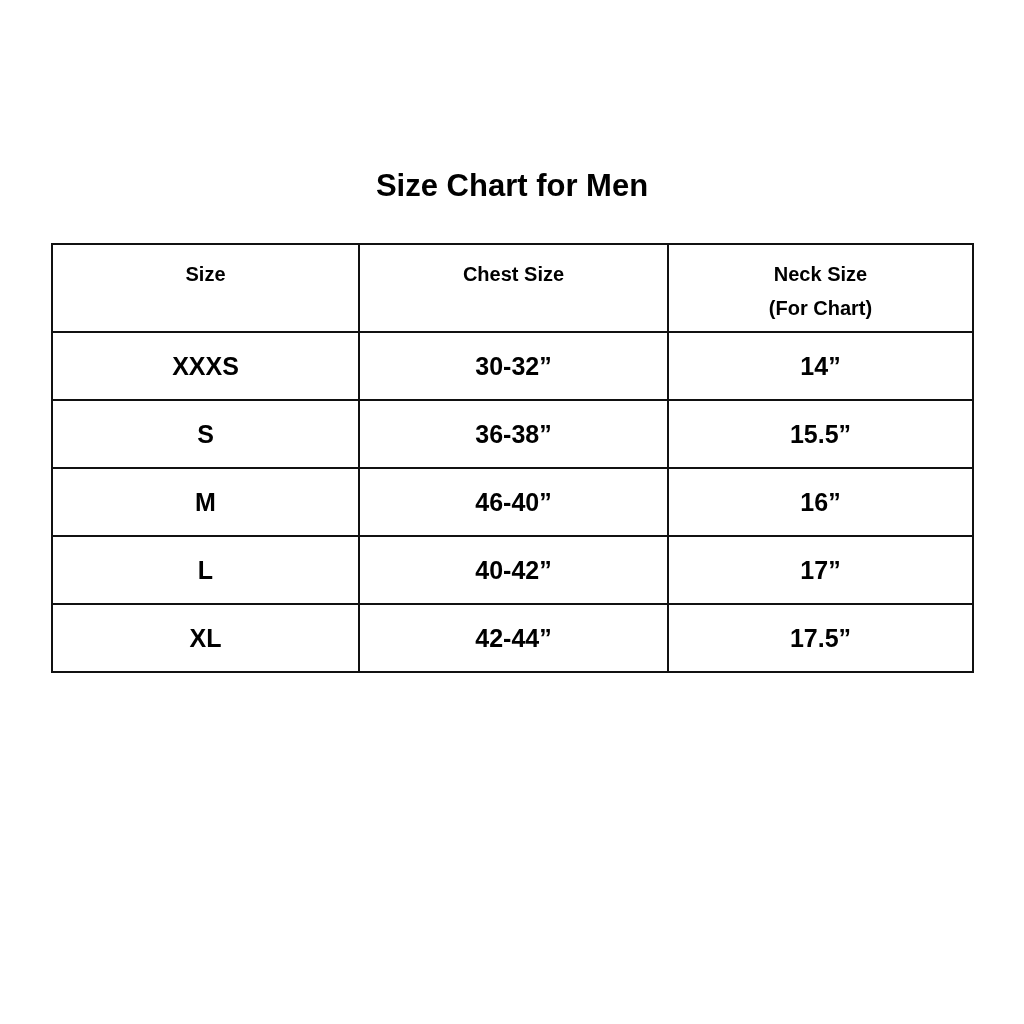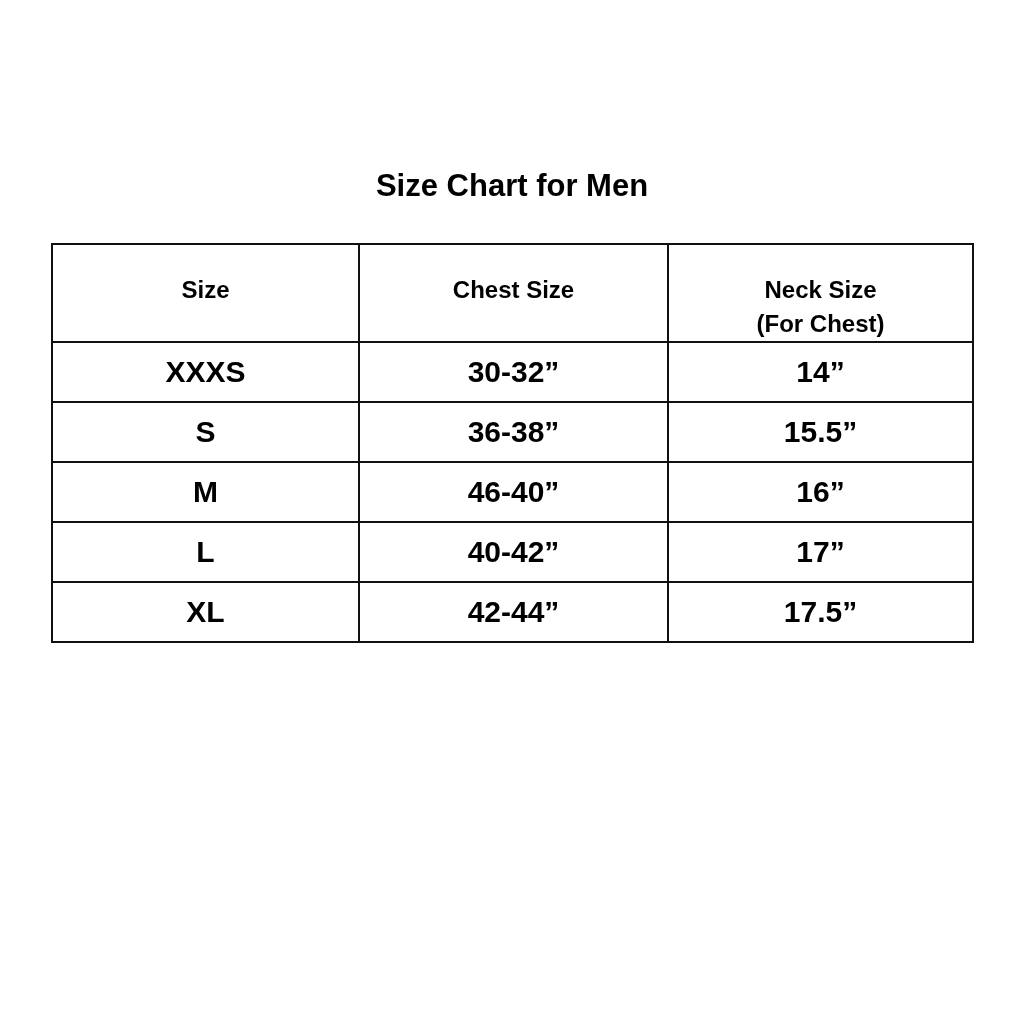--- a/index.html
+++ b/index.html
@@ -43,28 +43,28 @@
     border: 2px solid #111111;
     text-align: center;
     font-weight: bold;
     padding: 0;
     box-sizing: border-box;
     background: #ffffff;
   }
   .size-table th {
     height: 88px;
     vertical-align: top;
-    padding-top: 28px;
-    font-size: 24px;
+    padding-top: 12px;
+    font-size: 20px;
     line-height: 34px;
   }
   .size-table td {
-    height: 60px;
+    height: 68px;
     vertical-align: middle;
-    font-size: 30px;
+    font-size: 25px;
   }
   .col-size  { width: 307px; }
   .col-chest { width: 309px; }
   .col-neck  { width: 305px; }
   .th-line { display: block; }
 </style>
 </head>
 <body>
 
 <div class="canvas">
@@ -82,21 +82,21 @@
         <th>
           <span class="th-line">Size</span>
           <span class="th-line"></span>
         </th>
         <th>
           <span class="th-line">Chest Size</span>
           <span class="th-line"></span>
         </th>
         <th>
           <span class="th-line">Neck Size</span>
-          <span class="th-line">(For Chest)</span>
+          <span class="th-line">(For Chart)</span>
         </th>
       </tr>
     </thead>
     <tbody>
       <tr>
         <td>XXXS</td>
         <td>30-32”</td>
         <td>14”</td>
       </tr>
       <tr>

